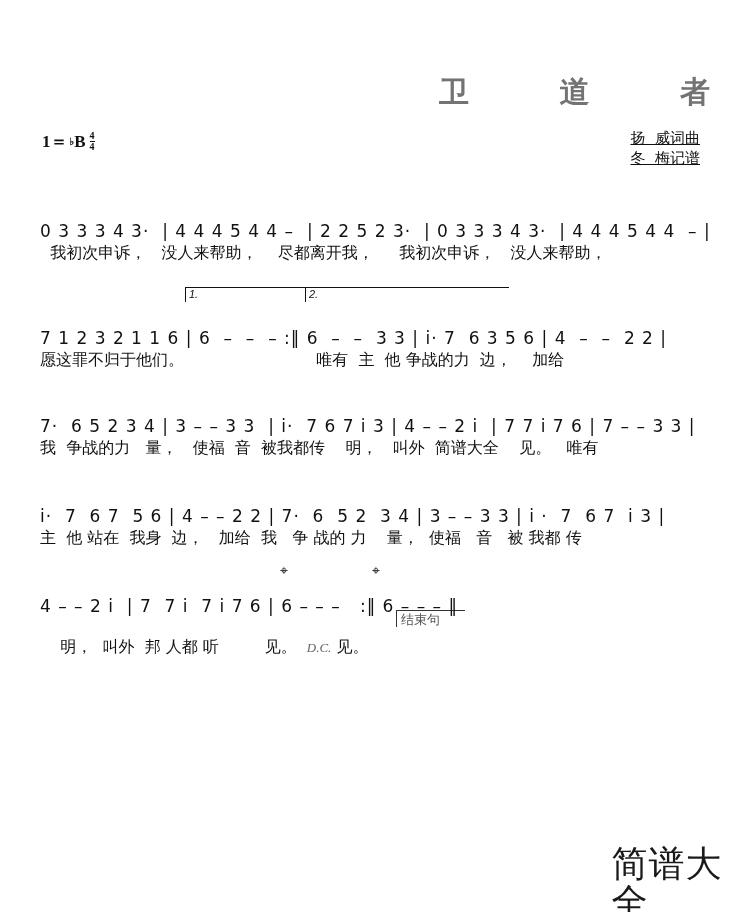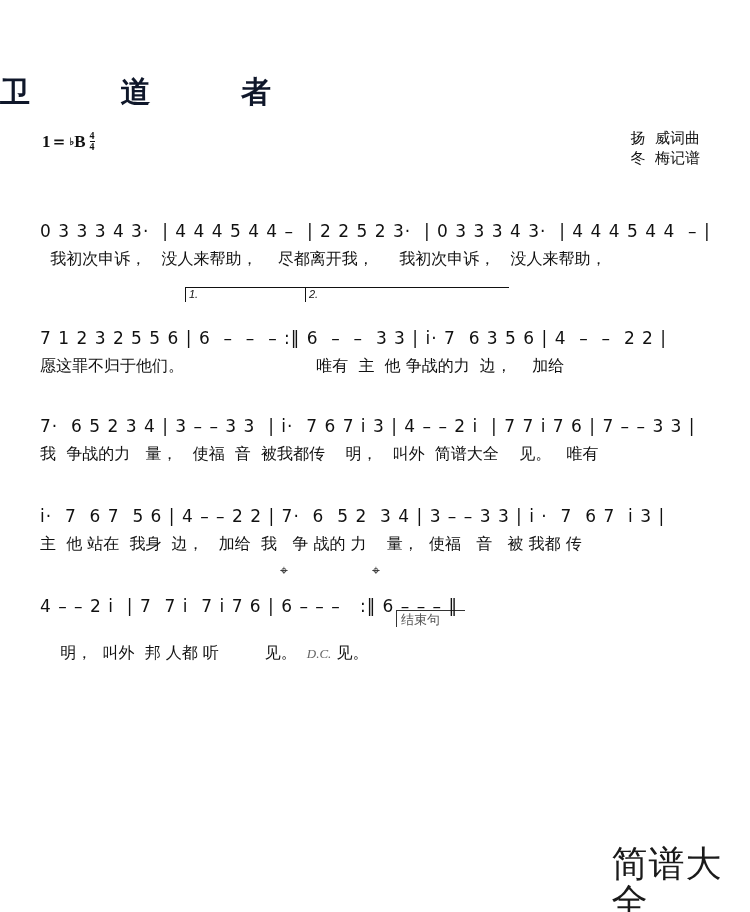--- a/index.html
+++ b/index.html
@@ -1,45 +1,46 @@
 <!DOCTYPE html>
 <html><head>
 <meta charset="utf-8">
 <style>
   html, body { margin: 0; padding: 0; background: #ffffff; }
   body {
     width: 750px; height: 912px; position: relative; overflow: hidden;
     font-family: "Liberation Sans", "DejaVu Sans", sans-serif; color: #111;
   }
   .title {
-    position: absolute; top: 72px; left: 0; width: 750px; text-align: left;
+    position: absolute; top: 72px; left: 0; width: 750px; text-align: right;
     font-family: "DejaVu Serif", "Liberation Serif", serif; font-weight: bold;
-    font-size: 30px; letter-spacing: 40px; color: #0f172a;
+    font-size: 30px; letter-spacing: 40px; color: #737373;
   }
   .key {
     position: absolute; top: 130px; left: 42px; font-size: 17px; font-weight: bold;
     font-family: "Liberation Serif", serif; display: flex; align-items: center;
   }
   .key .flat { font-size: 10px; vertical-align: super; margin-left: 2px; }
   .key .frac { display: inline-flex; flex-direction: column; font-size: 10px; line-height: 10px; margin-left: 4px; text-align: center; }
   .key .frac span:first-child { border-bottom: 1px solid #111; }
   .credits {
     position: absolute; top: 128px; right: 50px; font-size: 15px; line-height: 20px;
     font-family: "DejaVu Sans", sans-serif;
+    text-decoration: underline;
   }
   .credits div { white-space: pre; }
 
   .line { position: absolute; left: 40px; width: 670px; }
   .notes {
     position: absolute; left: 0; top: 16px; width: 670px; height: 30px;
     font-size: 17px; font-family: "DejaVu Sans", sans-serif;
     white-space: pre; letter-spacing: 1px;
   }
   .lyrics {
-    position: absolute; left: 0; top: 44px; width: 670px;
+    position: absolute; left: 0; top: 38px; width: 670px;
     font-size: 16px; font-family: "DejaVu Sans", sans-serif; white-space: pre;
   }
   .volta {
     position: absolute; border-top: 1px solid #111; border-left: 1px solid #111;
     height: 14px; font-size: 11px; font-style: italic; padding-left: 3px;
   }
   .coda { position: absolute; font-size: 14px; }
   .ending-box {
     position: absolute; border-top: 1px solid #333; border-left: 1px solid #333;
     font-family: "DejaVu Serif", serif; font-size: 13px; color: #555; padding-left: 4px; height: 16px; width: 64px; margin-top: 48px;
@@ -78,21 +79,21 @@
 </div>
 
 <div class="line" style="top:205px;">
   <div class="notes">0 3 3 3 4 3·  | 4 4 4 5 4 4 –  | 2 2 5 2 3·  | 0 3 3 3 4 3·  | 4 4 4 5 4 4  – |</div>
   <div class="lyrics">  我初次申诉，   没人来帮助，    尽都离开我，     我初次申诉，   没人来帮助，</div>
 </div>
 
 <div class="volta" style="top:287px;left:185px;width:120px;">1.</div>
 <div class="volta" style="top:287px;left:305px;width:200px;">2.</div>
 <div class="line" style="top:312px;">
-  <div class="notes">7 1 2 3 2 5 5 6 | 6  –  –  – :‖ 6  –  –  3 3 | i· 7  6 3 5 6 | 4  –  –  2 2 |</div>
+  <div class="notes">7 1 2 3 2 1 1 6 | 6  –  –  – :‖ 6  –  –  3 3 | i· 7  6 3 5 6 | 4  –  –  2 2 |</div>
   <div class="lyrics">愿这罪不归于他们。                          唯有  主  他 争战的力  边，    加给</div>
 </div>
 
 <div class="line" style="top:400px;">
   <div class="notes">7·  6 5 2 3 4 | 3 – – 3 3  | i·  7 6 7 i 3 | 4 – – 2 i  | 7 7 i 7 6 | 7 – – 3 3 |</div>
   <div class="lyrics">我  争战的力   量，   使福  音  被我都传    明，   叫外  简谱大全    见。   唯有</div>
 </div>
 
 <div class="line" style="top:490px;">
   <div class="notes">i·  7  6 7  5 6 | 4 – – 2 2 | 7·  6  5 2  3 4 | 3 – – 3 3 | i ·  7  6 7  i 3 |</div>

